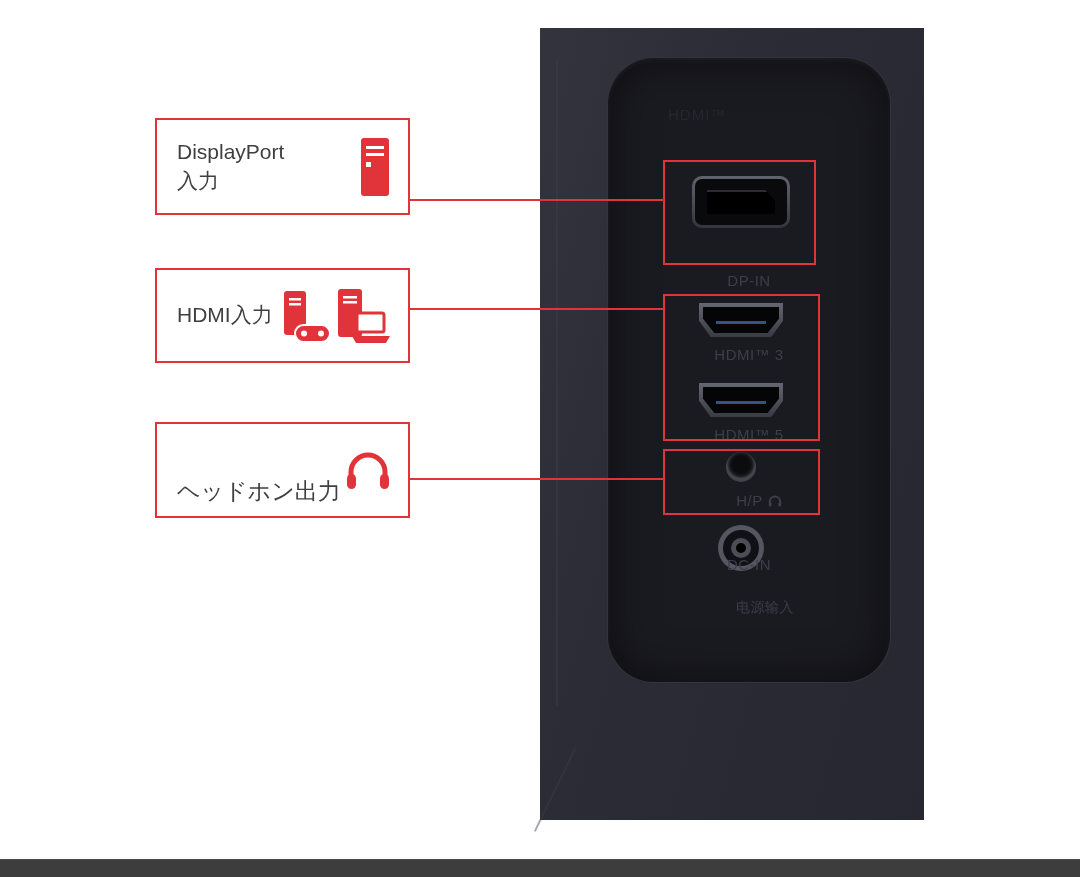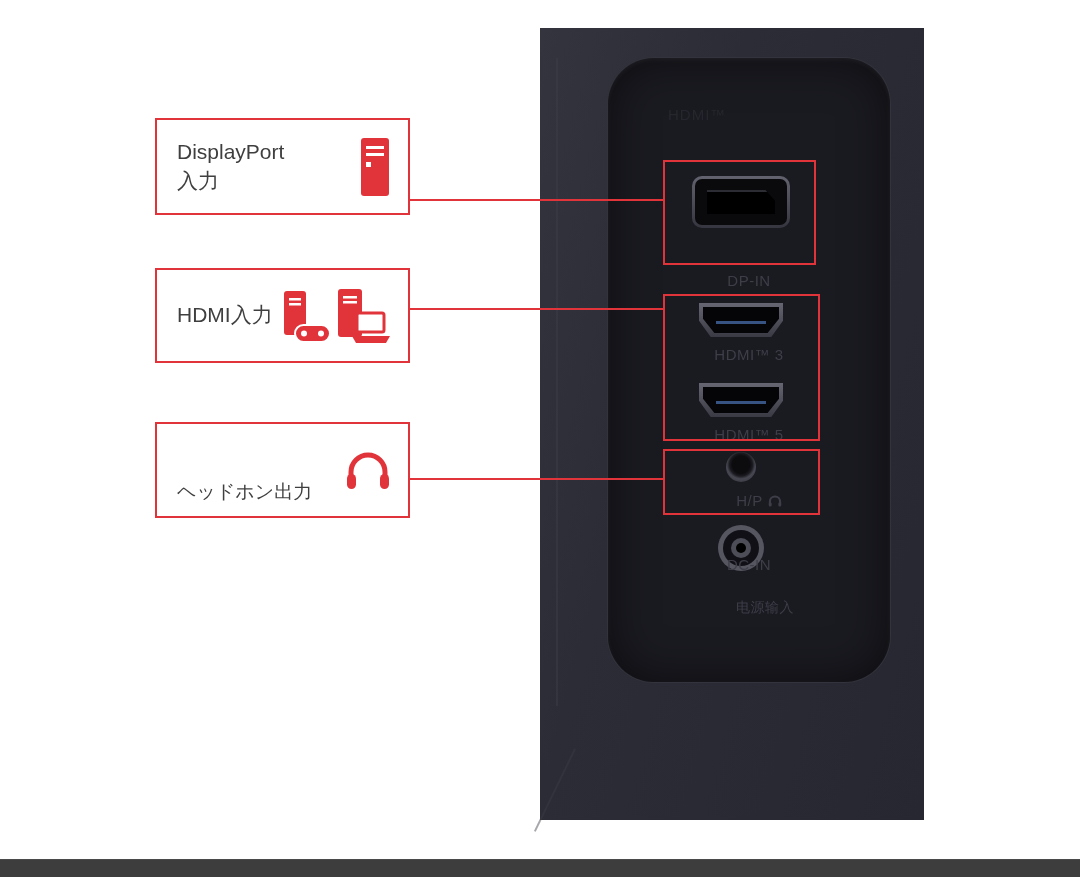--- a/index.html
+++ b/index.html
@@ -74,21 +74,21 @@
   .l1{top:199px;} .l2{top:308px;} .l3{top:478px;}
 
   
   .callout{left:155px;width:255px;border:2px solid #e1343a;background:#fff;
     box-sizing:border-box;display:flex;align-items:center;justify-content:space-between;
     padding:0 18px 0 20px;}
   .c1{top:118px;height:97px;}
   .c2{top:268px;height:95px;}
   .c3{top:422px;height:96px;}
   .callout-text{color:#3f3f3f;font-size:21px;line-height:1.35;}
-  .c3 .callout-text{font-size:19px;margin-top:44px;}
+  .c3 .callout-text{font-size:23px;margin-top:44px;}
   .icon-cluster{display:flex;align-items:flex-end;gap:4px;}
 </style>
 </head>
 <body>
 
 <div class="abs monitor-panel">
 </div>
 <div class="abs panel-seam"></div>
 <div class="abs panel-diag"></div>
 

